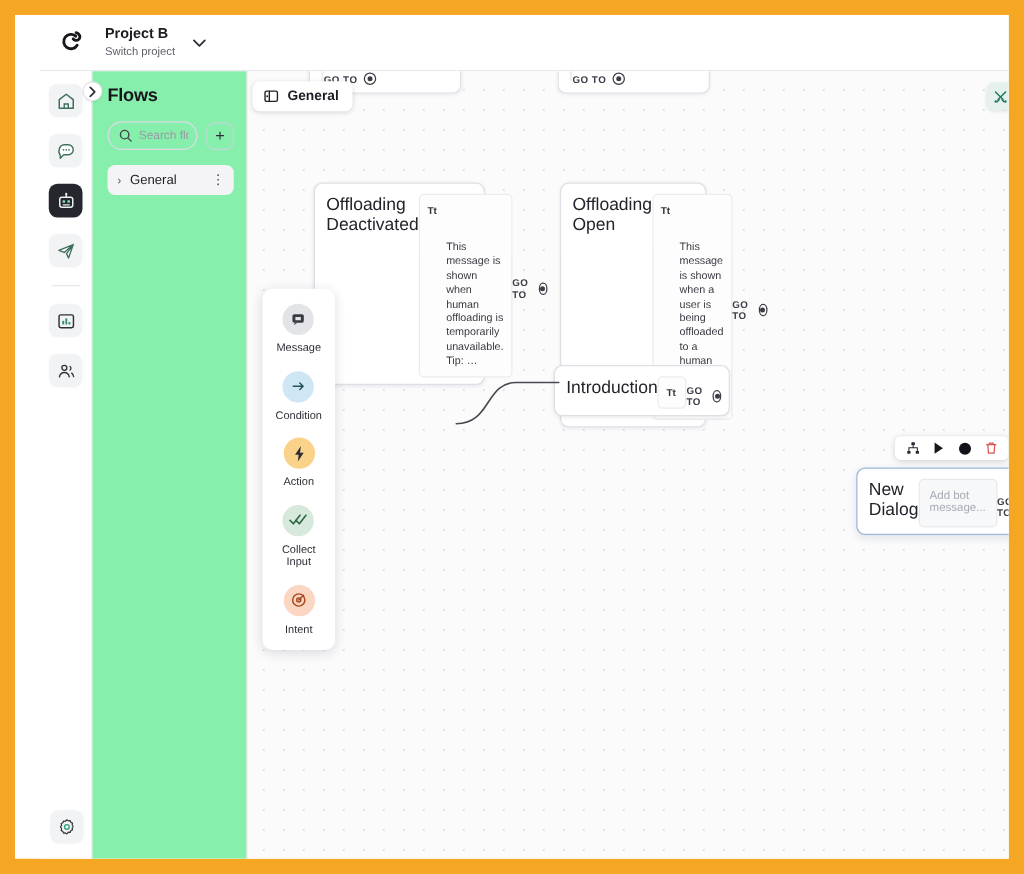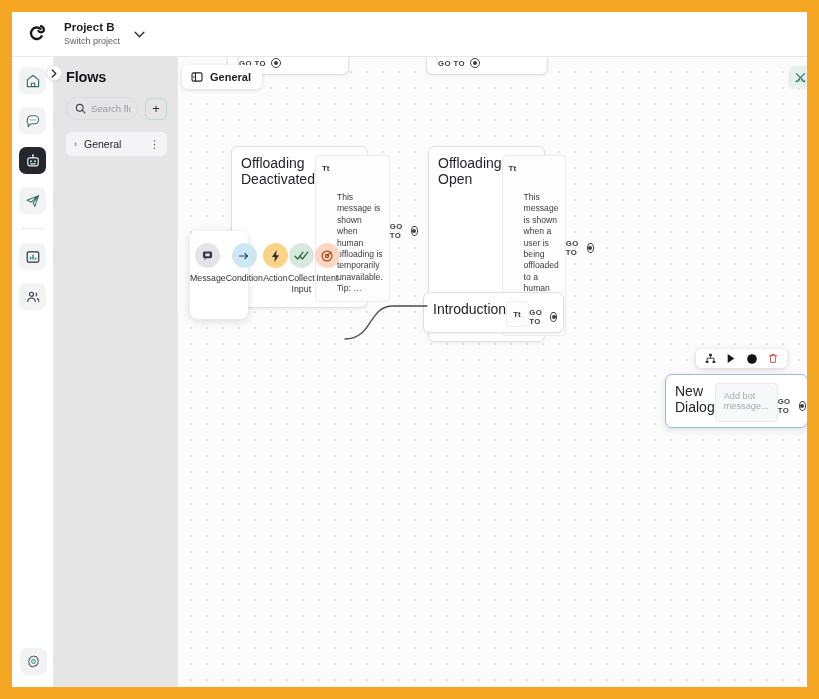--- a/index.html
+++ b/index.html
@@ -10,20 +10,21 @@
     overflow: hidden;
   }
   #app {
     position: absolute;
     left: 12px; top: 12px;
     width: 795px; height: 675px;
     background: #ffffff;
     overflow: hidden;
     display: flex;
     flex-direction: column;
+    padding-left: 20px;
   }
 
   
   .topbar {
     height: 45px;
     flex: 0 0 45px;
     background: #ffffff;
     border-bottom: 1px solid #e8e8ec;
     display: flex;
     align-items: center;
@@ -56,21 +57,21 @@
     margin-bottom: 13px;
     background: #f2f3f5;
   }
   .rail-btn.active { background: #26262e; }
   .rail-sep { width: 22px; height: 1px; background: #e8e8ec; margin: 1px 0 14px 0; }
   .rail-bottom { position: absolute; bottom: 12px; left: 0; width: 42px; display: flex; justify-content: center; }
 
   
   .flows {
     width: 124px; flex: 0 0 124px;
-    background: #e5e5e5;
+    background: #86efac;
     border-right: 1px solid #e8e8ec;
     padding: 12px 10px 0 12px;
     position: relative;
   }
   .flows-title { font-size: 14.5px; font-weight: bold; color: #16161c; letter-spacing: -0.2px; }
   .search-row { display: flex; align-items: center; gap: 7px; margin-top: 12px; }
   .search-box {
     flex: 1 1 auto; height: 23px;
     border: 1px solid #dcdce2; border-radius: 12px;
     display: flex; align-items: center; gap: 5px;
@@ -173,21 +174,21 @@
   .node.clipped { padding-top: 0; border-top: none; border-radius: 0 0 7px 7px; }
   .node.clipped .clip-inner { border: 1px solid #ececf0; border-top: none; height: 14px; border-radius: 0 0 3px 3px; background:#fdfdfd; }
 
   
   .palette {
     position: absolute;
     background: #ffffff; border-radius: 8px;
     box-shadow: 0 2px 9px rgba(16,22,40,.14);
     padding: 12px 0 12px 0;
     width: 58px;
-    display: flex; flex-direction: row; 
+    display: flex; flex-direction: column; align-items: center;
     z-index: 7;
   }
   .pal-item { display: flex; flex-direction: column; align-items: center; margin-bottom: 13px; }
   .pal-item:last-child { margin-bottom: 0; }
   .pal-ico {
     width: 25px; height: 25px; border-radius: 50%;
     display: flex; align-items: center; justify-content: center;
     margin-bottom: 5px;
   }
   .pal-label { font-size: 8.8px; color: #2f2f38; text-align: center; line-height: 10.5px; }

